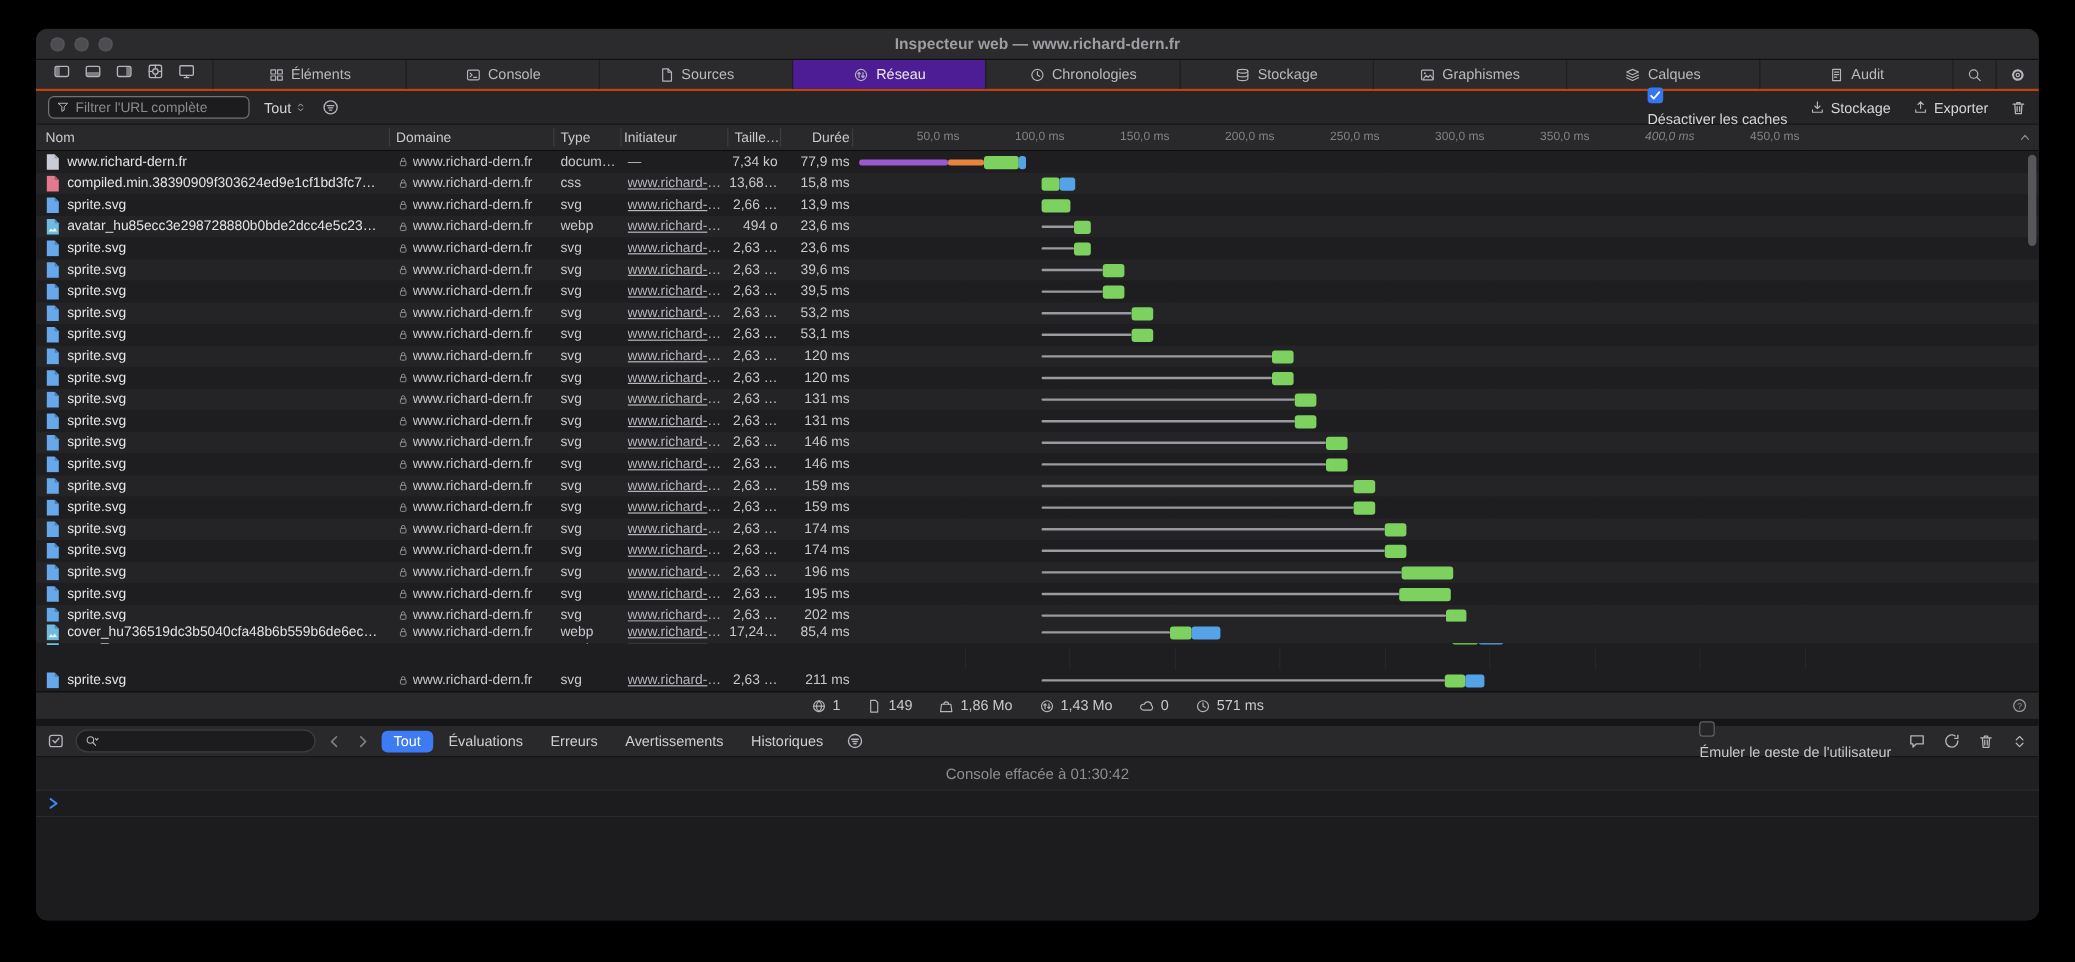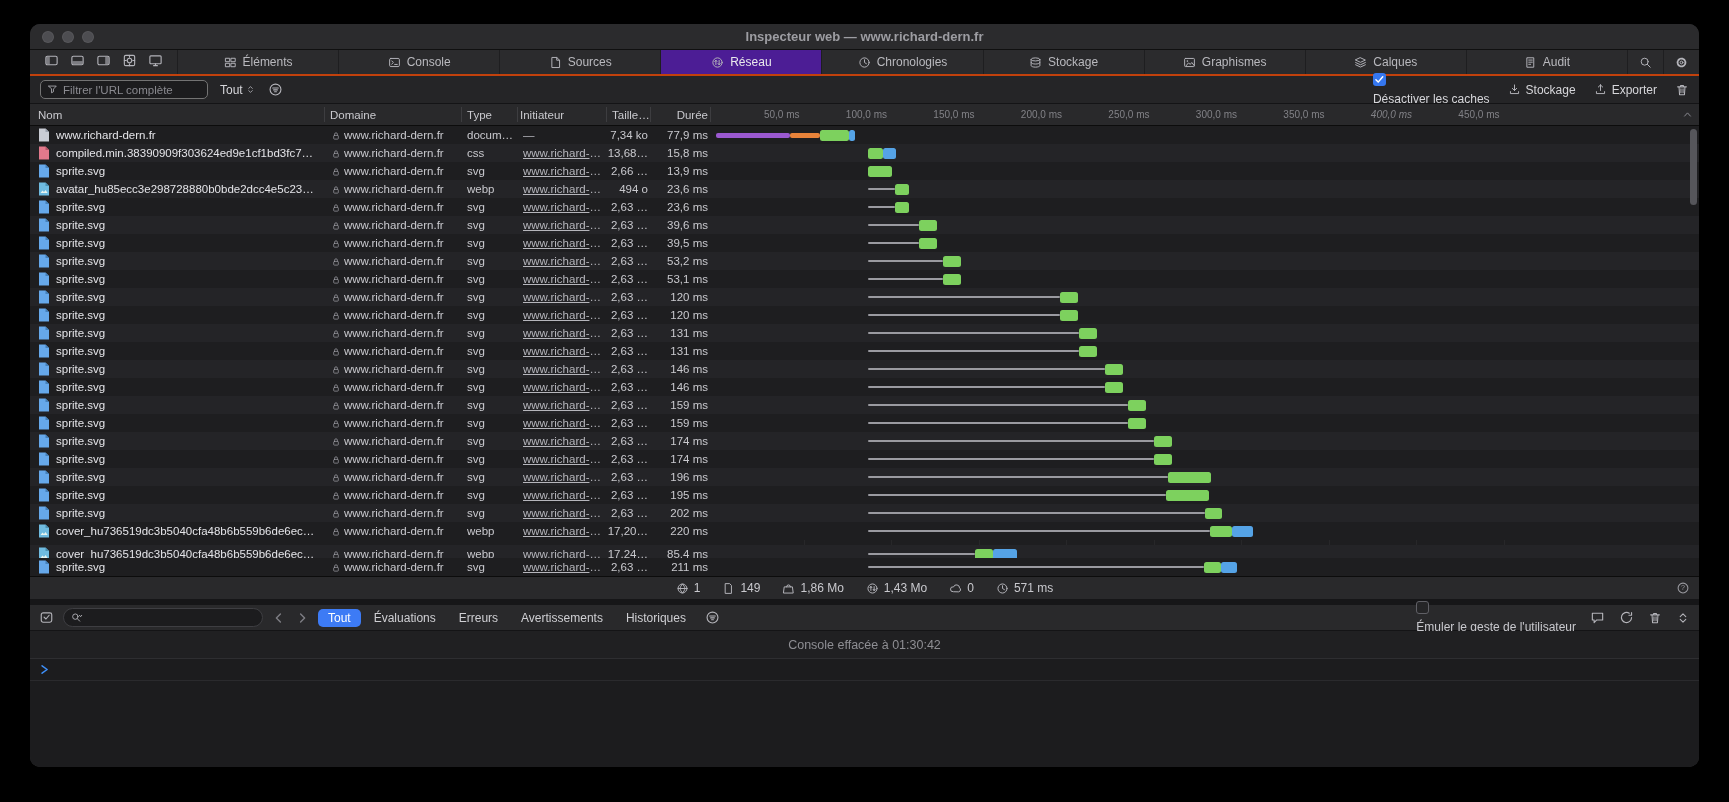--- a/index.html
+++ b/index.html
@@ -801,21 +801,21 @@
         <span class="ncell c-type">webp</span>
         <span class="ncell c-init link">www.richard-d…</span>
         <span class="ncell c-size">17,20…</span>
         <span class="ncell c-dur">220 ms</span>
         <span class="ncell c-wf">
           <div class="wf-line" style="left: 156px; width: 342px;"></div>
           <div class="wf-bar" style="background: rgb(125, 209, 94); left: 498px; width: 22px;"></div>
           <div class="wf-bar" style="background: rgb(85, 163, 230); left: 520px; width: 21px;"></div>
         </span>
       </div>
-      <div class="nrow alt" style="top: 419px;">
+      <div class="nrow alt" style="top: 392px;">
         <span class="ncell c-icn"><svg viewBox="0 0 12 14">
             <path d="M1 .5h6.5L11 4v9.5H1z" fill="#6fbbe0"></path>
             <path d="M7.5 .5V4H11z" fill="#4b8fb0"></path>
             <path d="M2.5 11l2-2.6 1.5 1.5 1.6-2 2 3.1z" fill="#e8f4ef"></path>
           </svg></span>
         <span class="ncell c-name">cover_hu736519dc3b5040cfa48b6b559b6de6ec_…</span>
         <span class="ncell c-lock"><svg viewBox="0 0 16 16" fill="none" stroke="currentColor" stroke-width="1.2" stroke-linecap="round" stroke-linejoin="round">
             <rect x="4.3" y="7" width="7.4" height="6" rx="1.2"></rect>
             <path d="M5.7 7V5.2a2.3 2.3 0 0 1 4.6 0V7"></path>
           </svg></span>

